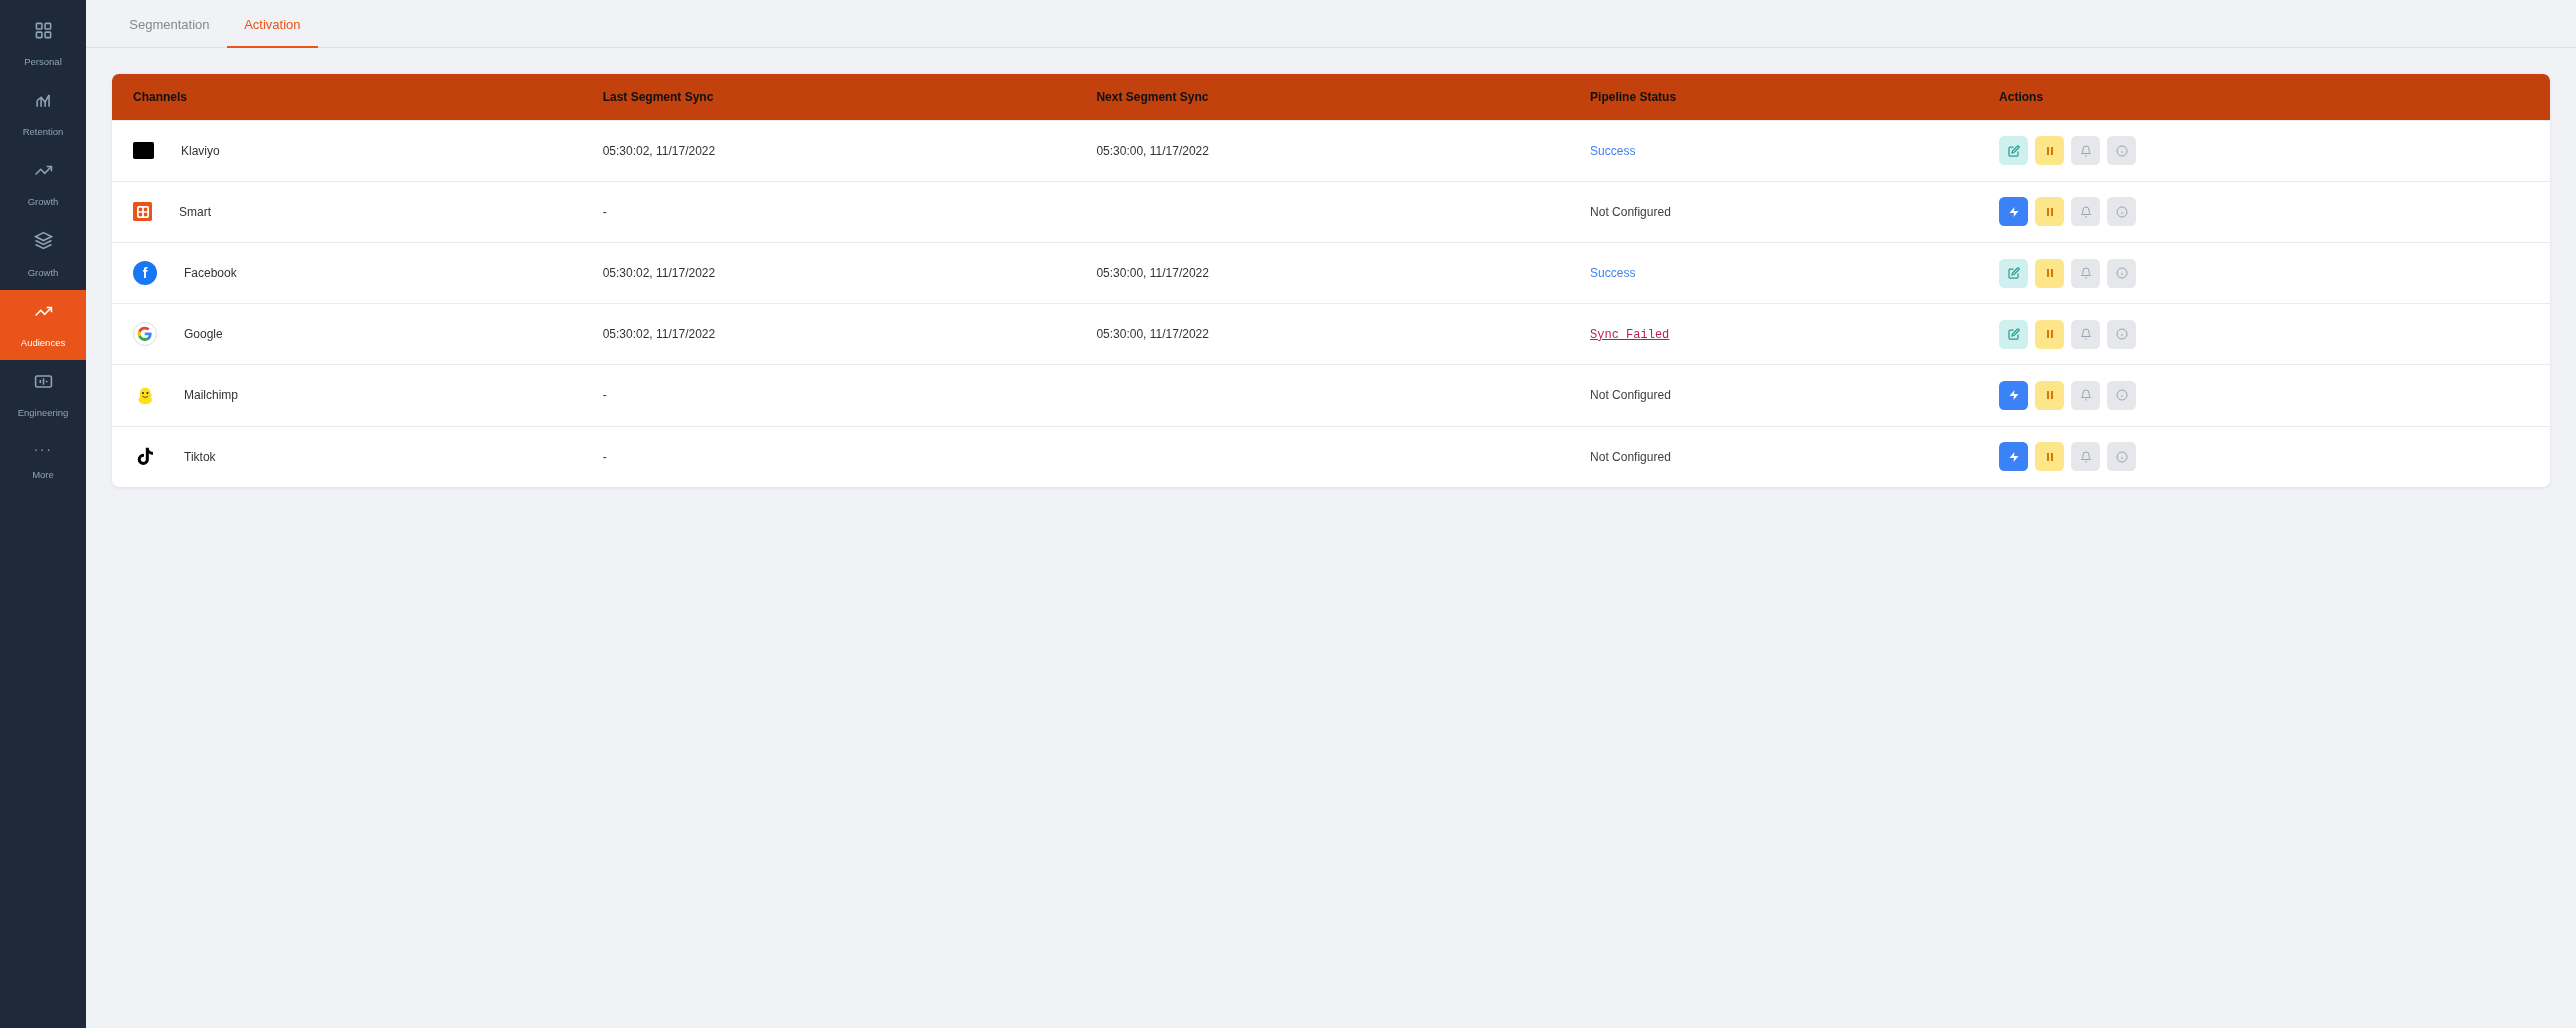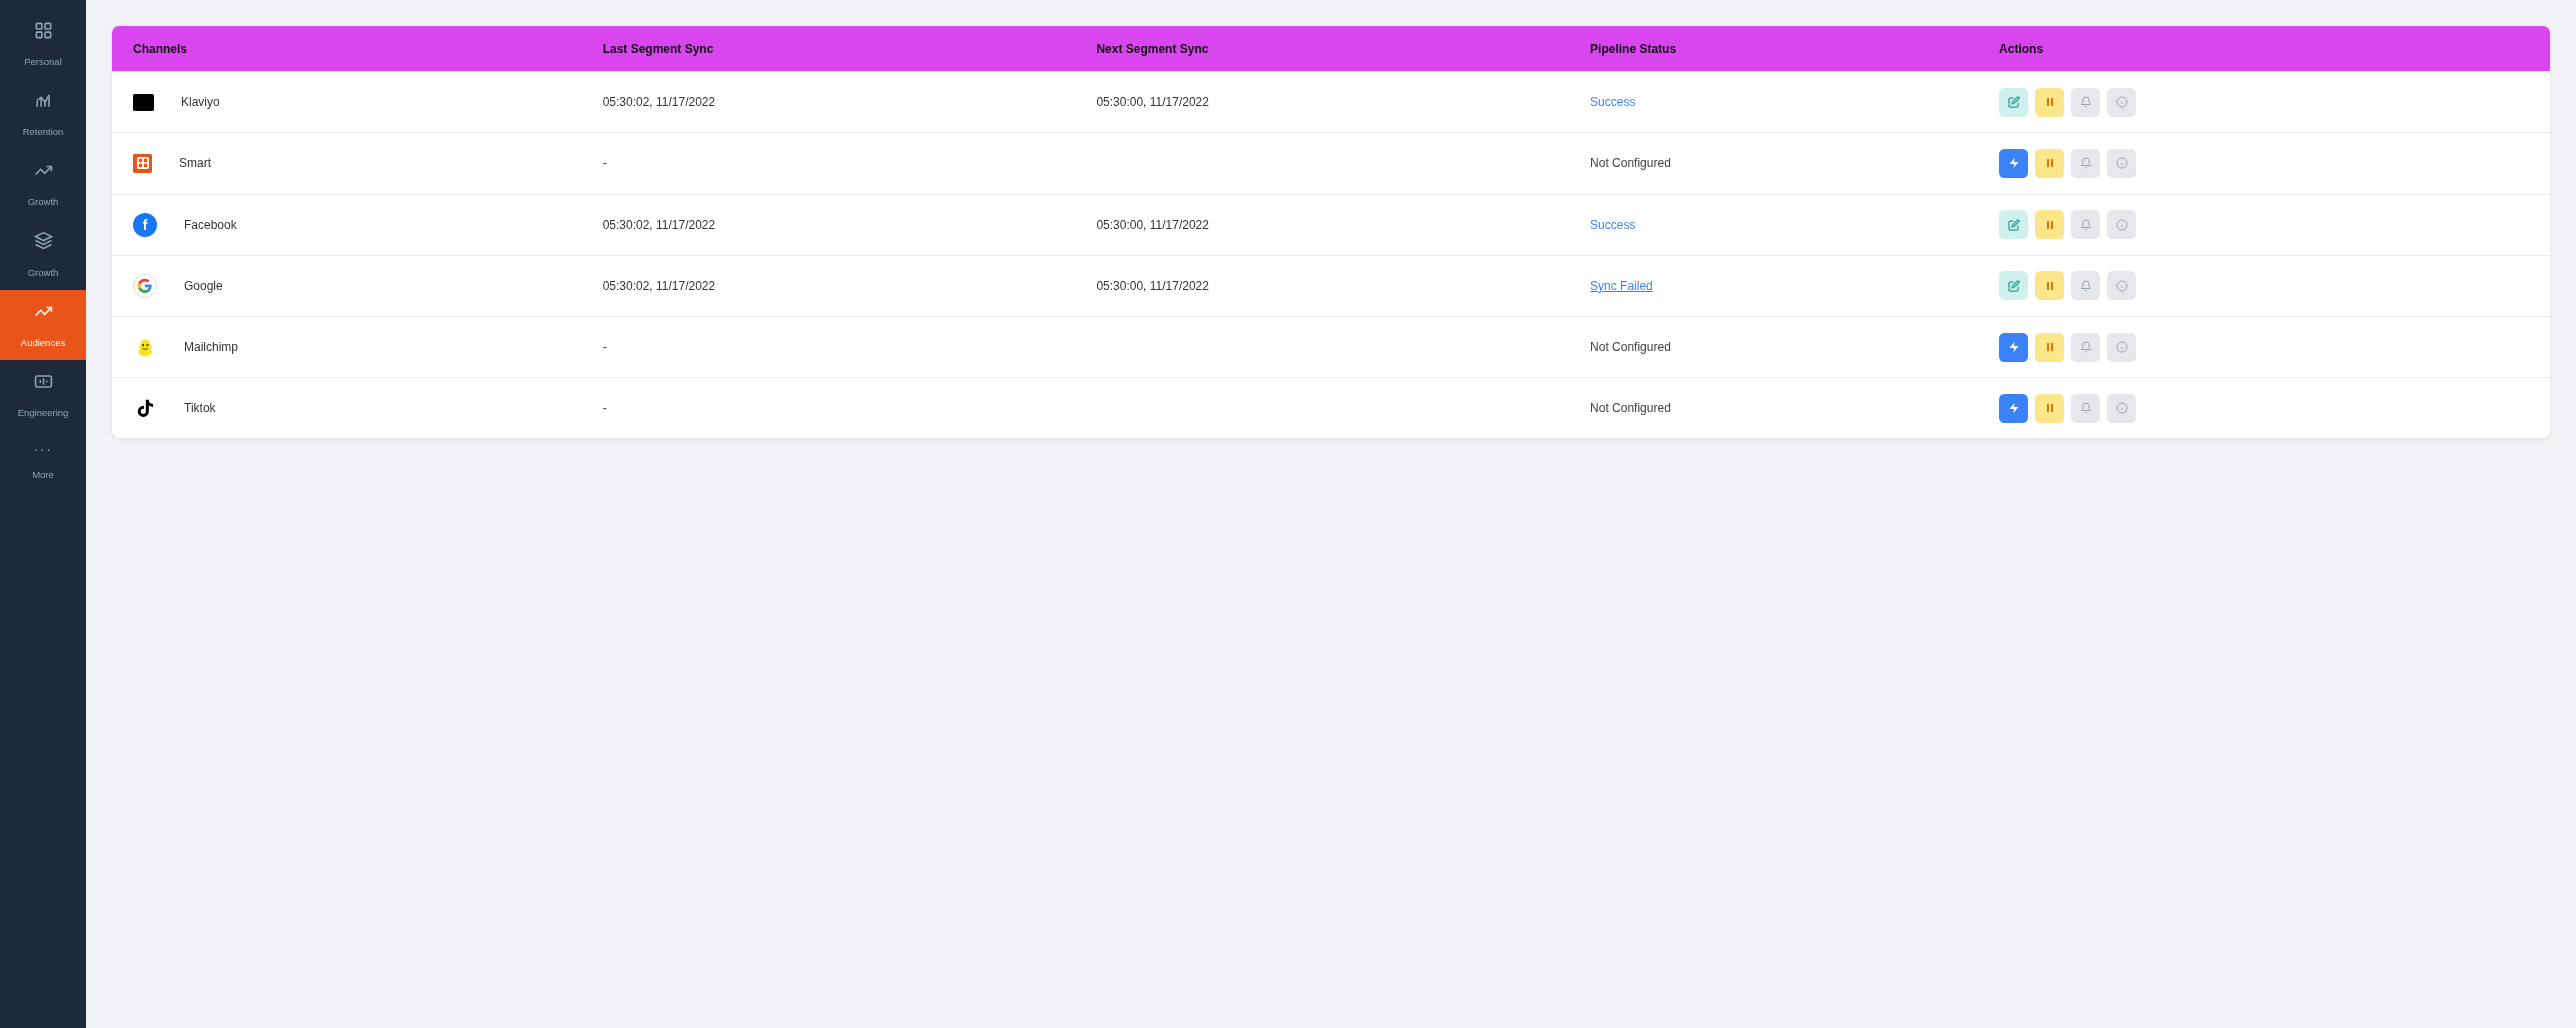--- a/index.html
+++ b/index.html
@@ -92,21 +92,21 @@
     }
     thead tr {
       border-bottom: 1.7px solid #e8eaed;
     }
     thead th {
       padding: 15.6px 21px;
       text-align: left;
       font-weight: 700;
       color: #111;
       font-size: 12px;
-      background: #d946ef;
+      background: #c2410c;
       margin-left: 36px;
     }
     tbody tr {
       border-bottom: 0.9px solid #e8eaed;
     }
     tbody tr:last-child { border-bottom: none; border-radius: 12px; }
     tbody td {
       padding: 15.6px 21px;
       color: #333;
       font-size: 12px;
@@ -124,21 +124,21 @@
       width: 24px;
       height: 24px;
       display: flex;
       align-items: center;
       justify-content: center;
       font-size: 15.6px;
       flex-shrink: 0;
     }
 
     .status-success { color: #3b82f6; font-weight: 500; }
-    .status-failed { color: #3b82f6; font-weight: 500; text-decoration: underline; cursor: pointer; }
+    .status-failed { color: #be185d; font-weight: 500; text-decoration: underline; cursor: pointer; font-family: Liberation Mono, monospace; }
     .status-not-configured { color: #404040; }
 
     
     .actions-cell {
       display: flex;
       gap: 7px;
       align-items: center;
     }
     .action-btn {
       width: 29px;
@@ -290,20 +290,28 @@
     <span class="label">Engineering</span>
   </div>
 
   <div class="sidebar-item">
     <span class="icon" style="letter-spacing:1.7px; font-size:14px;">···</span>
     <span class="label">More</span>
   </div>
 </div>
 
 <div class="main">
+  <div class="tabs">
+    <div class="tab">
+      <span>Segmentation</span>
+    </div>
+    <div class="tab active">
+      <span>Activation</span>
+    </div>
+  </div>
 
   <div class="content">
     <div class="card">
       <table>
         <thead>
           <tr>
             <th>Channels</th>
             <th>Last Segment Sync</th>
             <th>Next Segment Sync</th>
             <th>Pipeline Status</th>

